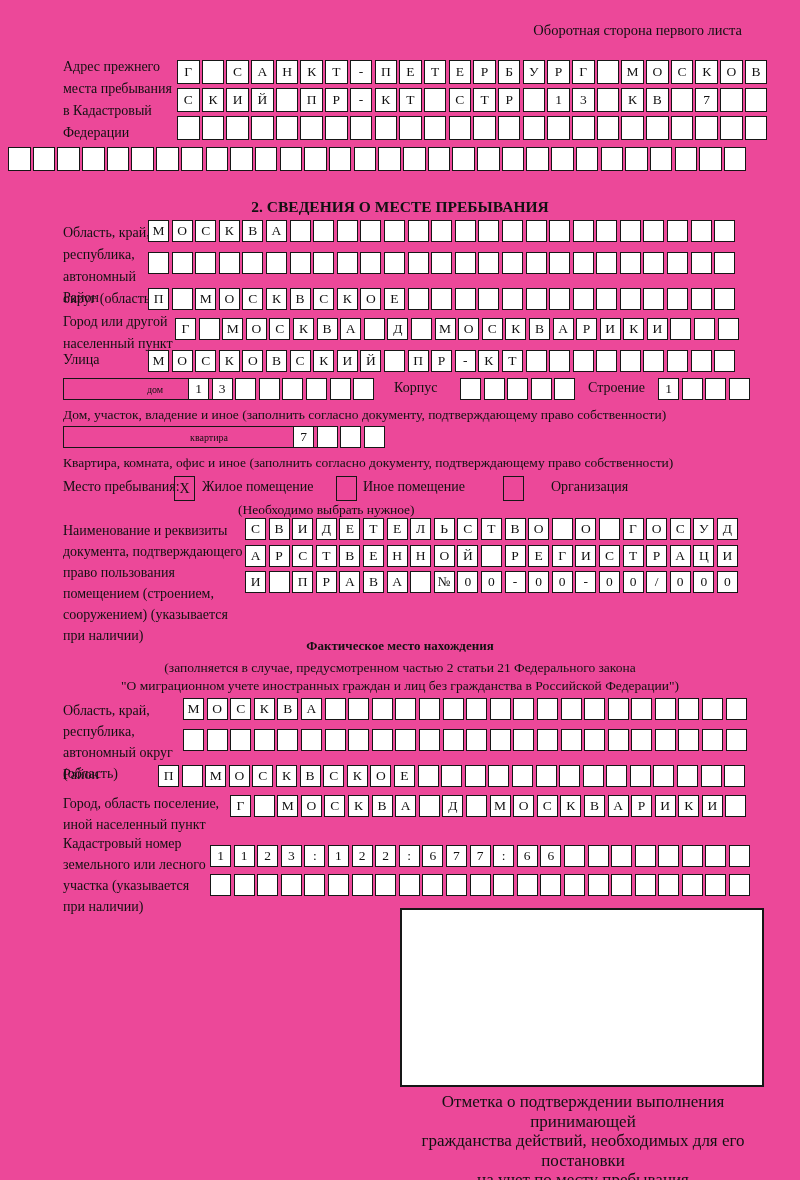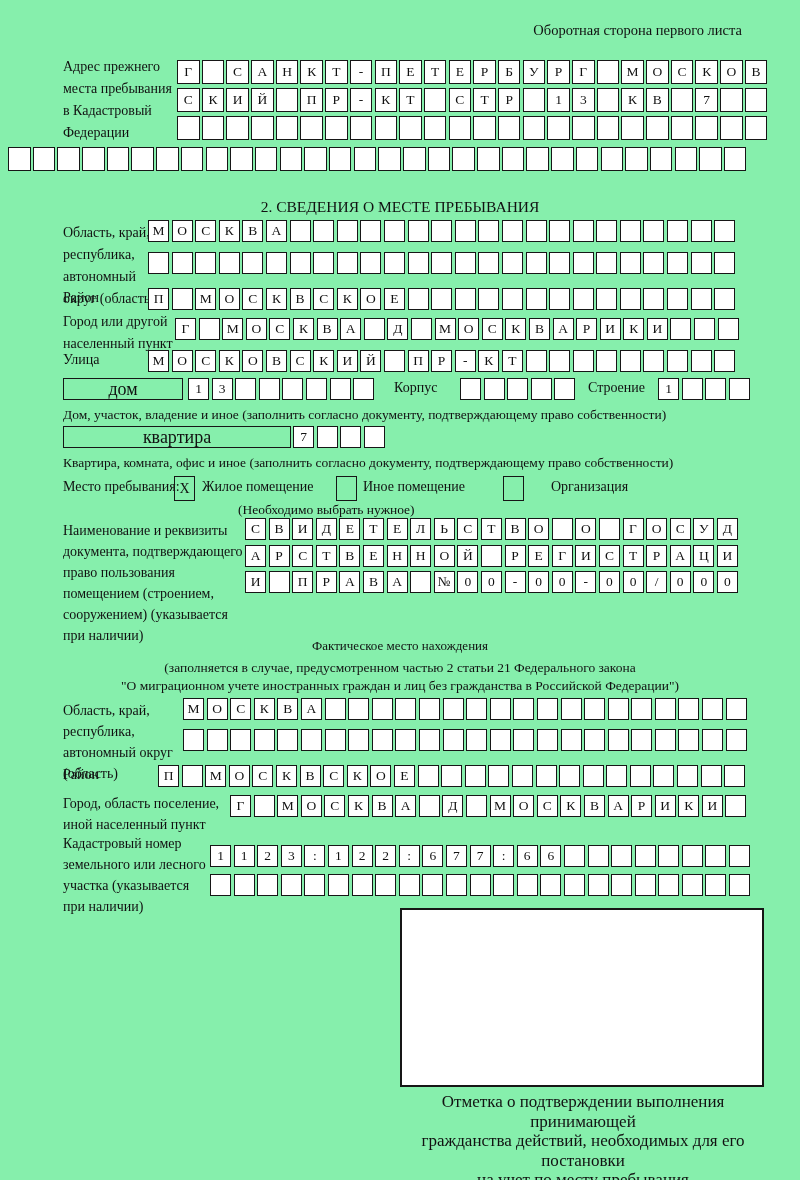--- a/index.html
+++ b/index.html
@@ -1,36 +1,36 @@
 <!DOCTYPE html>
 <html><head>
 <meta charset="utf-8">
 <style>
   html,body{margin:0;padding:0;background:#fff;}
   body{width:800px;height:1180px;font-family:"Liberation Serif",serif;color:#111;}
-  .sheet{position:relative;width:800px;height:1180px;background:#86efac;overflow:hidden;}
+  .sheet{position:relative;width:800px;height:1180px;background:#ec4899;overflow:hidden;}
   .abs{position:absolute;}
   .hnote{position:absolute;top:22px;right:58px;font-size:14.5px;}
   .lbl{position:absolute;font-size:14px;line-height:22px;}
   .slabel{position:absolute;font-size:14px;white-space:nowrap;}
   .cnote{position:absolute;font-size:13.5px;}
   .ccenter{left:0;right:0;text-align:center;}
-  .h2t{position:absolute;left:0;right:0;text-align:center;font-weight:normal;font-size:15.5px;}
+  .h2t{position:absolute;left:0;right:0;text-align:center;font-weight:bold;font-size:15.5px;}
   .brow{display:flex;gap:2.6px;}
   .cell{flex:0 0 auto;width:19px;height:20px;border:1.6px solid #161616;background:#fff;
         display:flex;align-items:center;justify-content:center;font-size:13.5px;line-height:1;}
   .topr{gap:2.2px;}
   .topr .cell{width:20.5px;height:22px;}
   .grid .brow + .brow{margin-top:3.8px;}
   .grid.g-wide .brow + .brow{margin-top:9.5px;}
   .grid.g-doc .brow + .brow{margin-top:4.6px;}
   .grid.g-s3r .brow + .brow{margin-top:8.5px;}
   .grid.g-cad .brow + .brow{margin-top:6.5px;}
   .widebox{position:absolute;height:20px;border:1.6px solid #161616;display:flex;align-items:center;
-           justify-content:center;font-size:18px;}
+           justify-content:center;font-size:10px;padding-left:32px;}
   .cb{position:absolute;width:19px;height:23px;border:1.6px solid #161616;display:flex;align-items:center;
       justify-content:center;font-size:14px;}
   .stampbox{position:absolute;left:400px;top:908px;width:360px;height:175px;border:2px solid #161616;background:#fff;}
   .stampnote{position:absolute;left:393px;top:1092px;width:380px;text-align:center;font-size:17px;line-height:19.5px;}
 </style>
 </head>
 <body>
 
 <div class="sheet">
 

